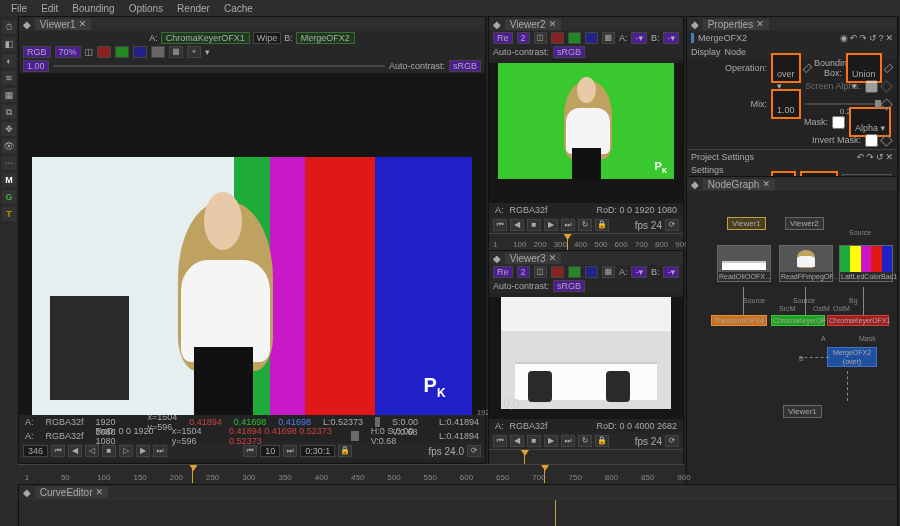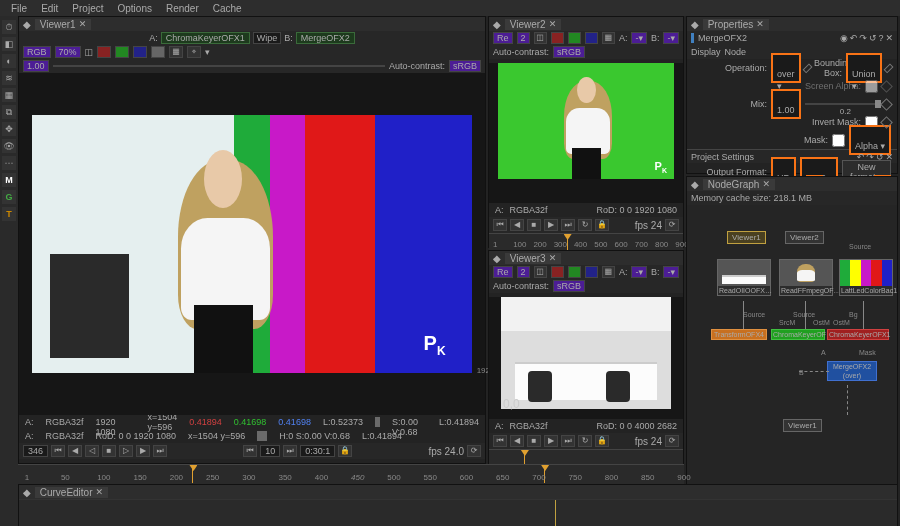--- a/index.html
+++ b/index.html
@@ -55,21 +55,21 @@
 .viewer-tag { position: absolute; border: 1px solid #c0a040; background: #4a4020; font-size: 8px; padding: 1px 4px; }
 .viewer-tag.off { border-color: #666; background: #333; }
 .wire { position: absolute; border-top: 1px dashed #888; }
 </style>
 </head>
 <body>
 
 <div class="menubar">
   <span>File</span>
   <span>Edit</span>
-  <span>Project</span>
+  <span>Bounding</span>
   <span>Options</span>
   <span>Render</span>
   <span>Cache</span>
 </div>
 
 <div class="toolstrip">
   <div class="tbtn">⏱</div>
   <div class="tbtn">◧</div>
   <div class="tbtn">◐</div>
   <div class="tbtn">≋</div>
@@ -109,21 +109,21 @@
     <span class="btn">▦</span>
     <span class="btn">⌖</span>
     <span>▾</span>
   </div>
   <div class="vbar">
     <span class="sel">1.00</span>
     <span style="flex:1;height:2px;background:#444"></span>
     <span>Auto-contrast:</span>
     <span class="sel">sRGB</span>
   </div>
-  <div class="viewport" style="height:342px;display:flex;align-items:center;justify-content:center;">
+  <div class="viewport" style="height:342px;display:flex;align-items:flex-end;justify-content:center;">
     <div class="img-bg" style="width:440px;height:258px;">
       <div style="position:absolute;left:4%;bottom:6%;width:18%;height:40%;background:#2a2a2a;"></div>
       <div class="woman">
         <div class="hair"></div>
           <div class="face"></div>
           <div class="shirt"></div>
           <div class="skirt"></div>
       </div>
       <div class="pk">P<sub style="font-size:12px">K</sub></div>
       <span style="position:absolute;right:-18px;bottom:-2px;color:#888;font-size:8px">192</span>
@@ -140,20 +140,21 @@
     <span>L:0.52373</span>
     <span style="width:10px;height:10px;background:#6a6a6a"></span>
     <span>H:0 S:0.00 V:0.68</span>
     <span>L:0.41894</span>
   </div>
   <div class="info">
     <span>A:</span>
     <span>RGBA32f</span>
     <span>RoD: 0 0 1920 1080</span>
     <span>x=1504 y=596</span>
+    <span class="red">0.41894 0.41698 0.52373 0.52373</span>
     <span style="width:10px;height:10px;background:#6a6a6a"></span>
     <span>H:0 S:0.00 V:0.68</span>
     <span>L:0.41894</span>
   </div>
   <div class="tctrl">
     <span class="fbox">346</span>
     <span class="btn">⏮</span>
     <span class="btn">◀</span>
     <span class="btn">◁</span>
     <span class="btn">■</span>
@@ -332,38 +333,41 @@
   <div class="prop-row">
     <label>Mix:</label>
     <span class="num">1.00</span>
     <div class="slider">
         <div class="handle" style="left:96%"></div>
         <span style="position:absolute;left:48%;top:4px;font-size:8px">0.2</span>
       </div>
     <span class="diamond"></span>
   </div>
   <div class="prop-row">
+    <label>Mask:</label>
+    <input type="checkbox" style="">
+    <span class="sel"><span>Alpha</span> ▾</span>
+  </div>
+  <div class="prop-row">
     <label>Invert Mask:</label>
     <input type="checkbox" style="">
     <span class="diamond"></span>
-  </div>
-  <div class="prop-row">
-    <label>Mask:</label>
-    <input type="checkbox" style="">
-    <span class="sel"><span>Alpha</span> ▾</span>
   </div>
   <div class="vbar" style="justify-content:space-between;border-top:1px solid #444">
     <span>Project Settings</span>
     <span style="display:flex;gap:2px">
       <span>↶</span>
       <span>↷</span>
       <span>↺</span>
       <span>✕</span>
     </span>
   </div>
+  <div class="vbar">
+    <span>Settings</span>
+  </div>
   <div class="prop-row">
     <label>Output Format:</label>
     <span class="sel">HD</span>
     <span class="sel">1920 x 10</span>
     <button class="nbtn">New format...</button>
   </div>
   <div class="prop-row">
     <label>Number of views:</label>
     <span class="num">1</span>
     <label style="min-width:0">Main view:</label>
@@ -371,23 +375,20 @@
   </div>
 </div>
 
 <div class="pane" style="left:686px; top:176px; width:212px; height:350px;">
   <div class="pane-hdr">
     <span>◆</span>
     <span class="tab">
       <span>NodeGraph</span>
       <span class="close-x">✕</span>
     </span>
-  </div>
-  <div class="vbar">
-    <span>Memory cache size: 218.1 MB</span>
   </div>
   <div style="position:relative;height:320px;background:#252525">
     <span class="viewer-tag" style="left:40px;top:26px">Viewer1</span>
     <span class="viewer-tag off" style="left:98px;top:26px">Viewer2</span>
     <span style="position:absolute;left:162px;top:38px;font-size:7px;color:#888">Source</span>
 
     <div class="node" style="left:30px;top:54px">
       <div class="thumb office-bg">
           <div class="desk"></div>
         </div>

